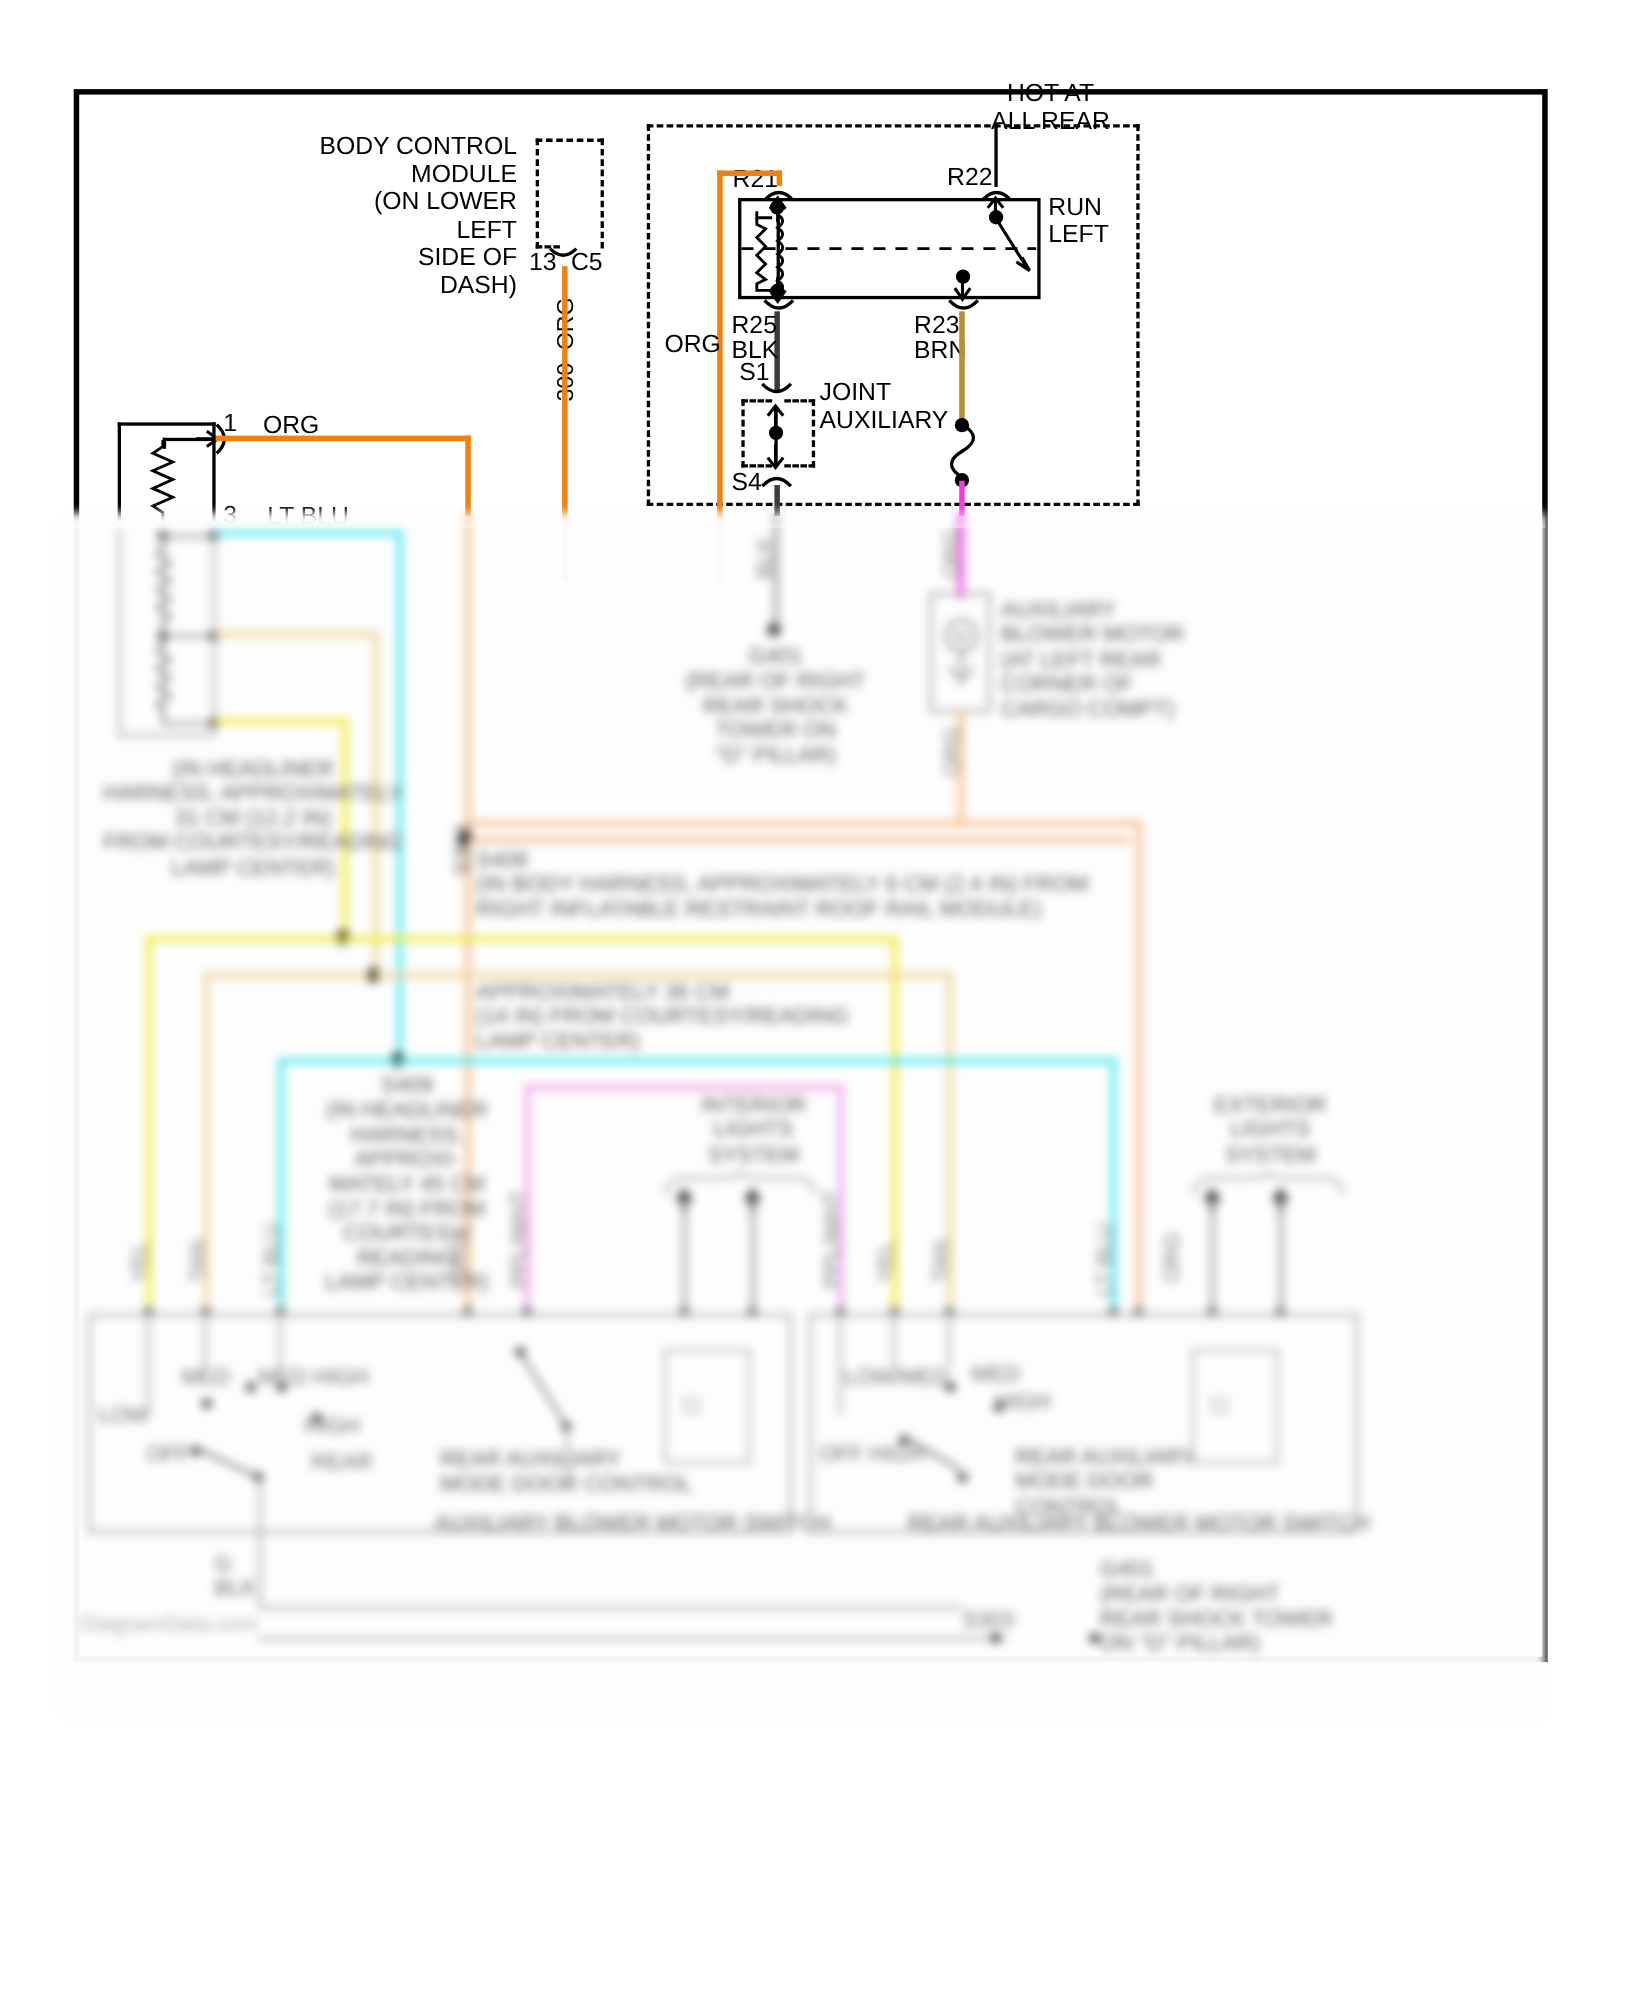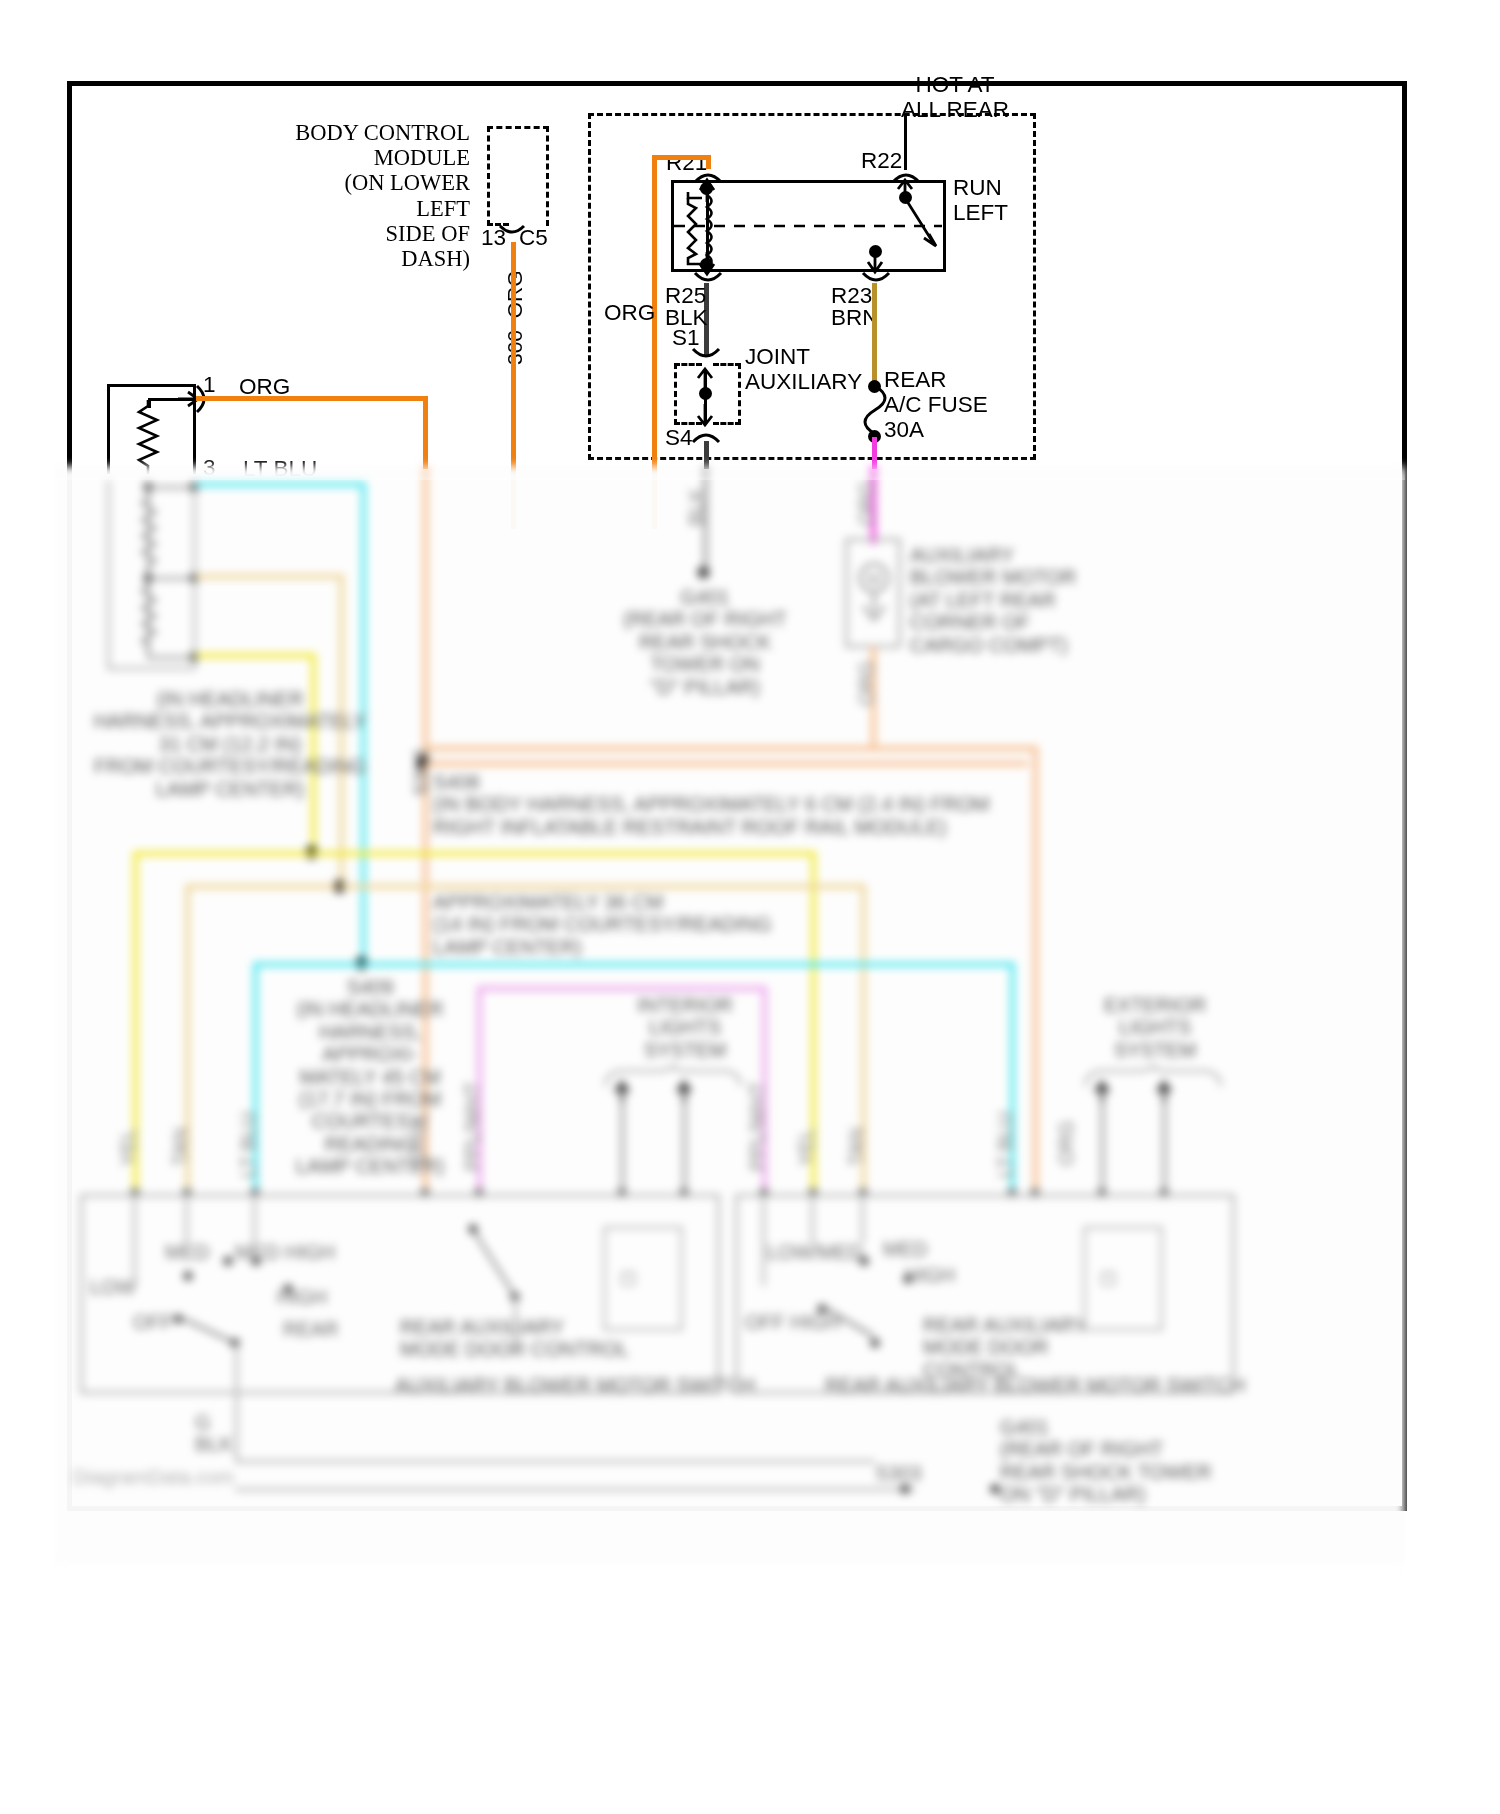--- a/index.html
+++ b/index.html
@@ -60,21 +60,21 @@
 
   svg{position:absolute;overflow:visible;}
 </style>
 </head>
 <body>
 
 <div id="page">
 
   <div id="frame"></div>
 
-  <div class="lbl r f22" style="left:220px;top:120px;width:250px;font-family:Liberation Serif, serif;">BODY CONTROL
+  <div class="lbl r f22" style="left:220px;top:120px;width:250px;">BODY CONTROL
 MODULE
 (ON LOWER
 LEFT
 SIDE OF
 DASH)</div>
 
   <div class="dash-t" style="left:487px;top:126px;width:62px;"></div>
   <div class="dash-l" style="left:487px;top:126px;height:100px;"></div>
   <div class="dash-r" style="left:546px;top:126px;height:100px;"></div>
   <div class="dash-b" style="left:487px;top:223px;width:22px;"></div>
@@ -191,23 +191,20 @@
   <div class="w v blk" style="left:704px;top:441px;height:28px;"></div>
 
   <div class="lbl f22" style="left:831px;top:283px;">R23</div>
   <div class="lbl f22" style="left:831px;top:305px;">BRN</div>
   <div class="w v brn" style="left:872px;top:283px;height:103px;"></div>
   <div class="dot" style="left:868px;top:380px;"></div>
   <svg style="left:862px;top:384px;" width="36" height="52">
     <path d="M13,2 q20,12 0,24 q-20,12 0,24" stroke="#000" stroke-width="3" fill="none"></path>
   </svg>
   <div class="dot" style="left:868px;top:430px;"></div>
-  <div class="lbl f22" style="left:884px;top:367px;width:180px;">REAR
-A/C FUSE
-30A</div>
   <div class="w v mag" style="left:872px;top:437px;height:32px;"></div>
 
 
   <div class="blackline bl-v" style="left:107px;top:384px;height:90px;"></div>
   <div class="blackline bl-h" style="left:107px;top:384px;width:89px;"></div>
   <div class="blackline bl-v" style="left:193px;top:384px;height:90px;"></div>
 
   <svg style="left:130px;top:400px;" width="36" height="74">
     <path d="M18,0 L18,6 L9,12 L27,20 L9,28 L27,36 L9,44 L27,52 L9,60 L18,66 L18,74" stroke="#000" stroke-width="2.6" fill="none"></path>
   </svg>

